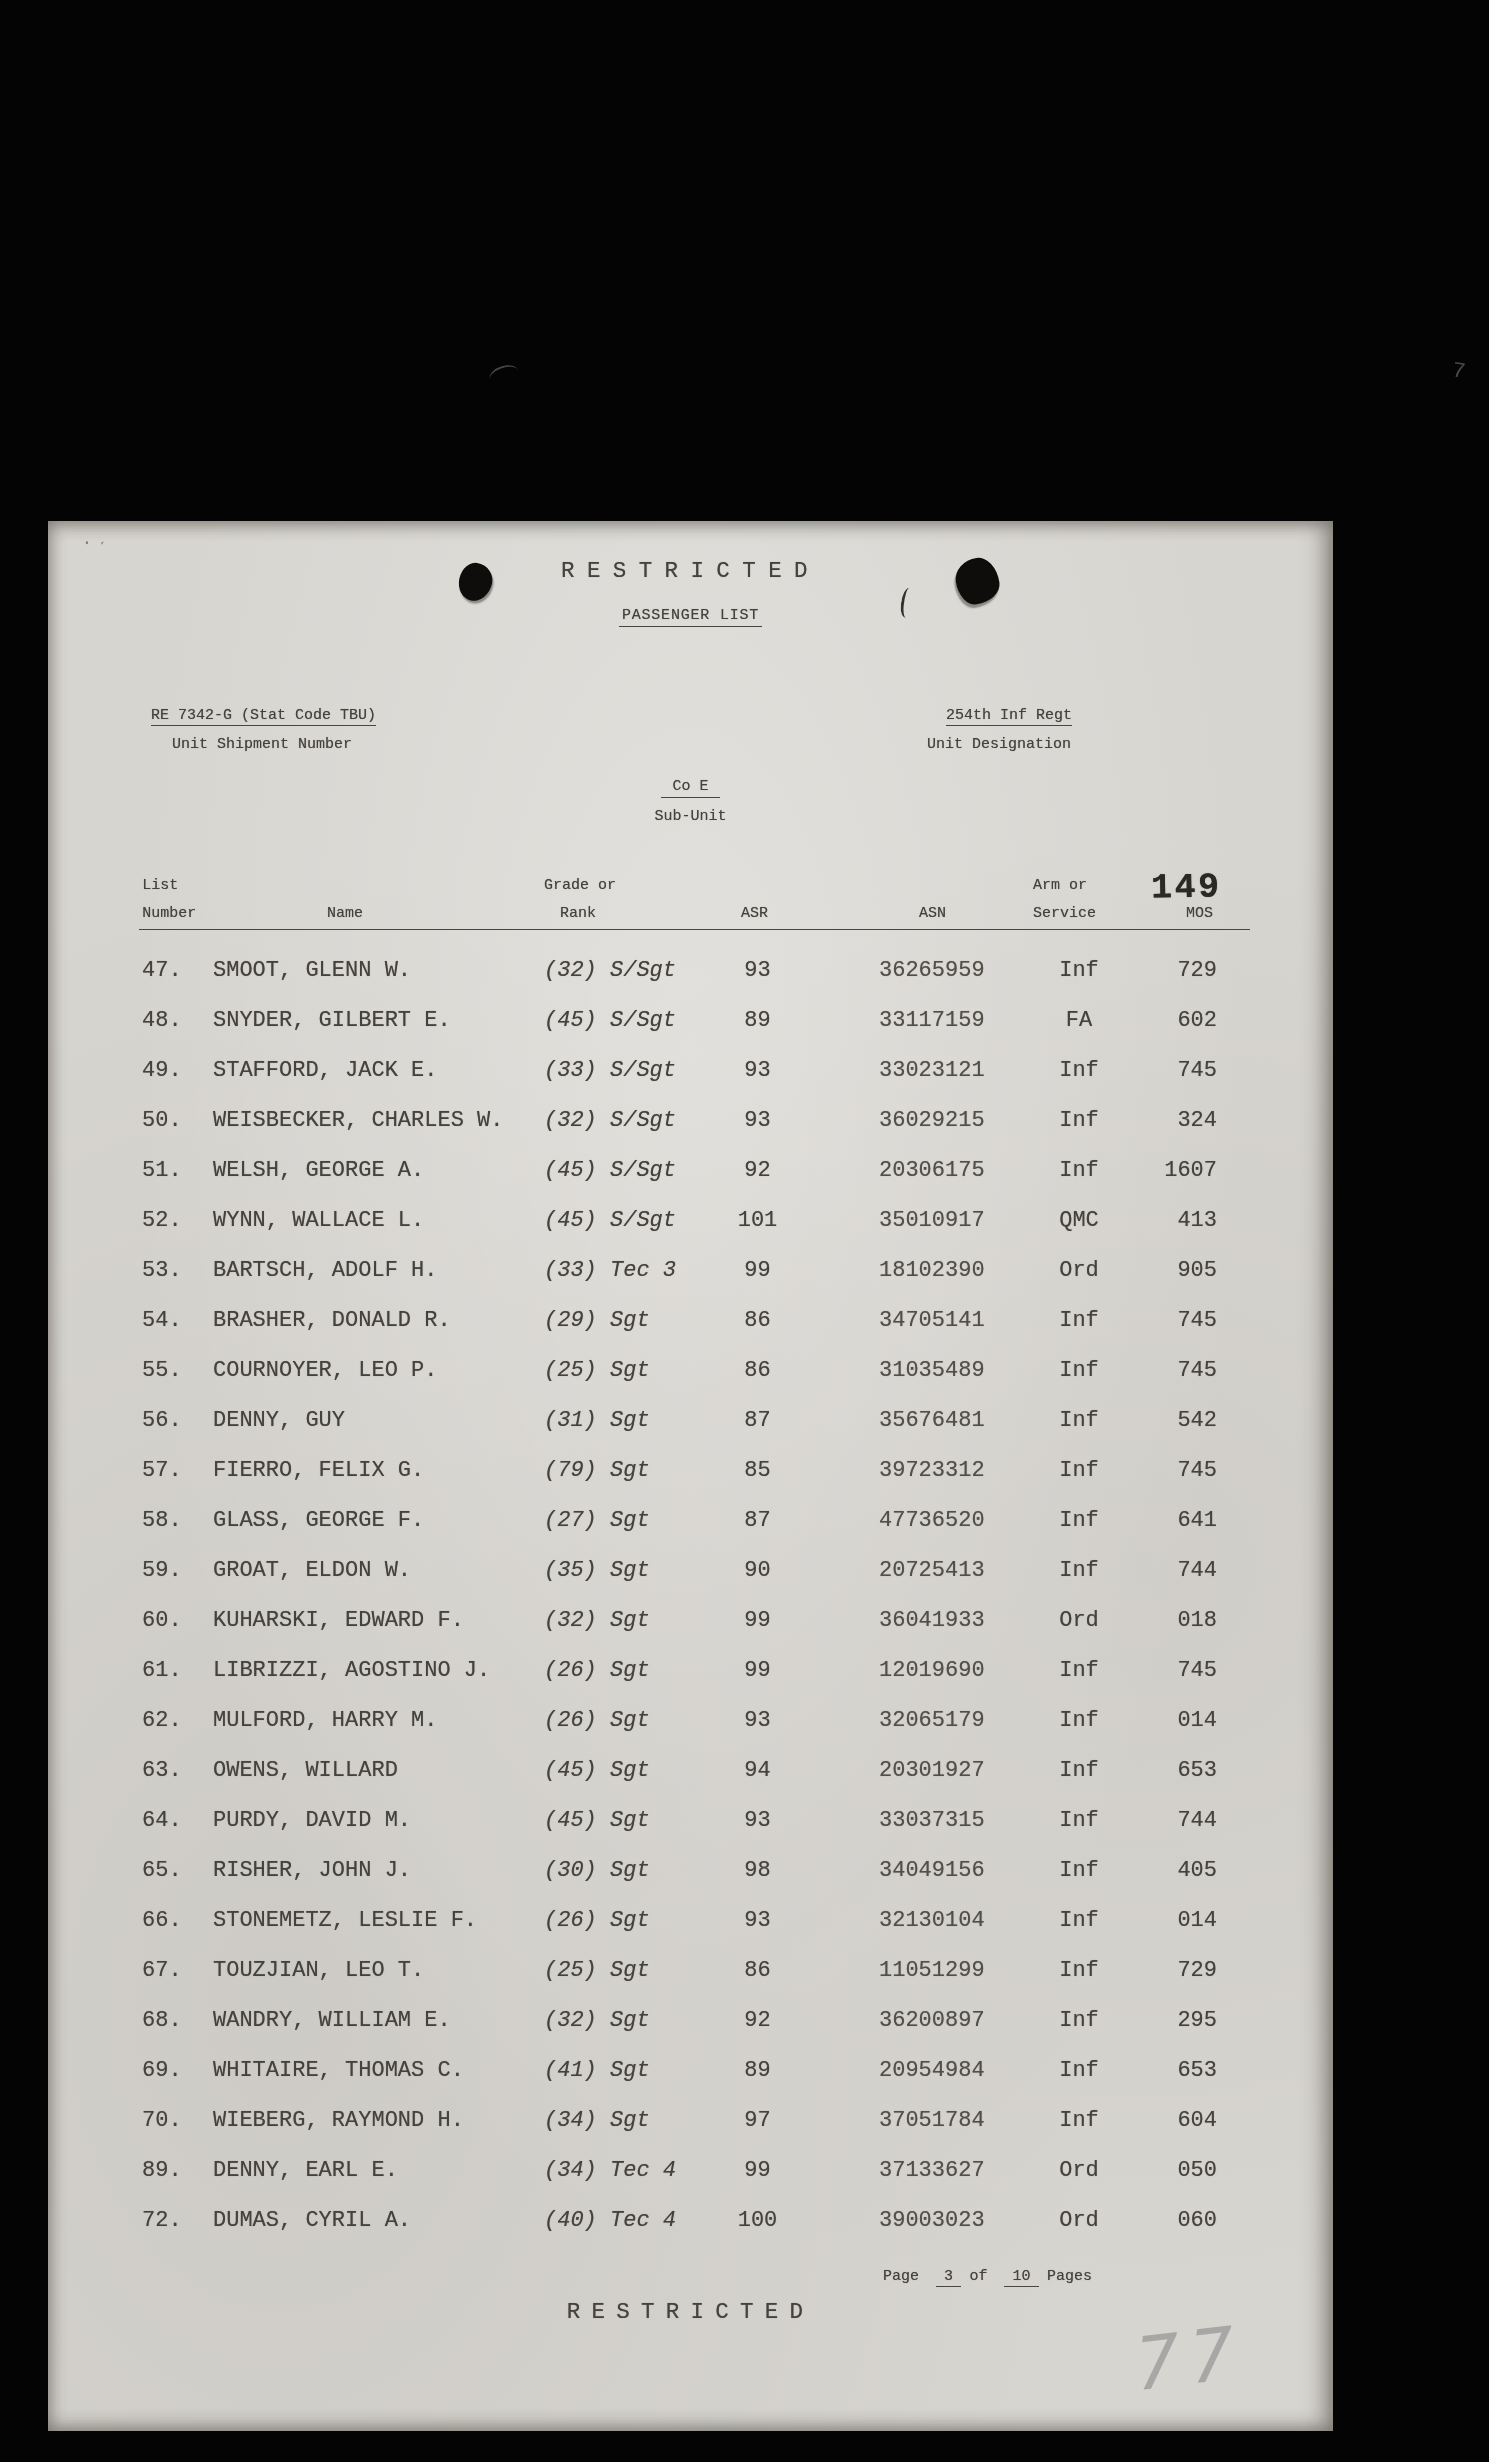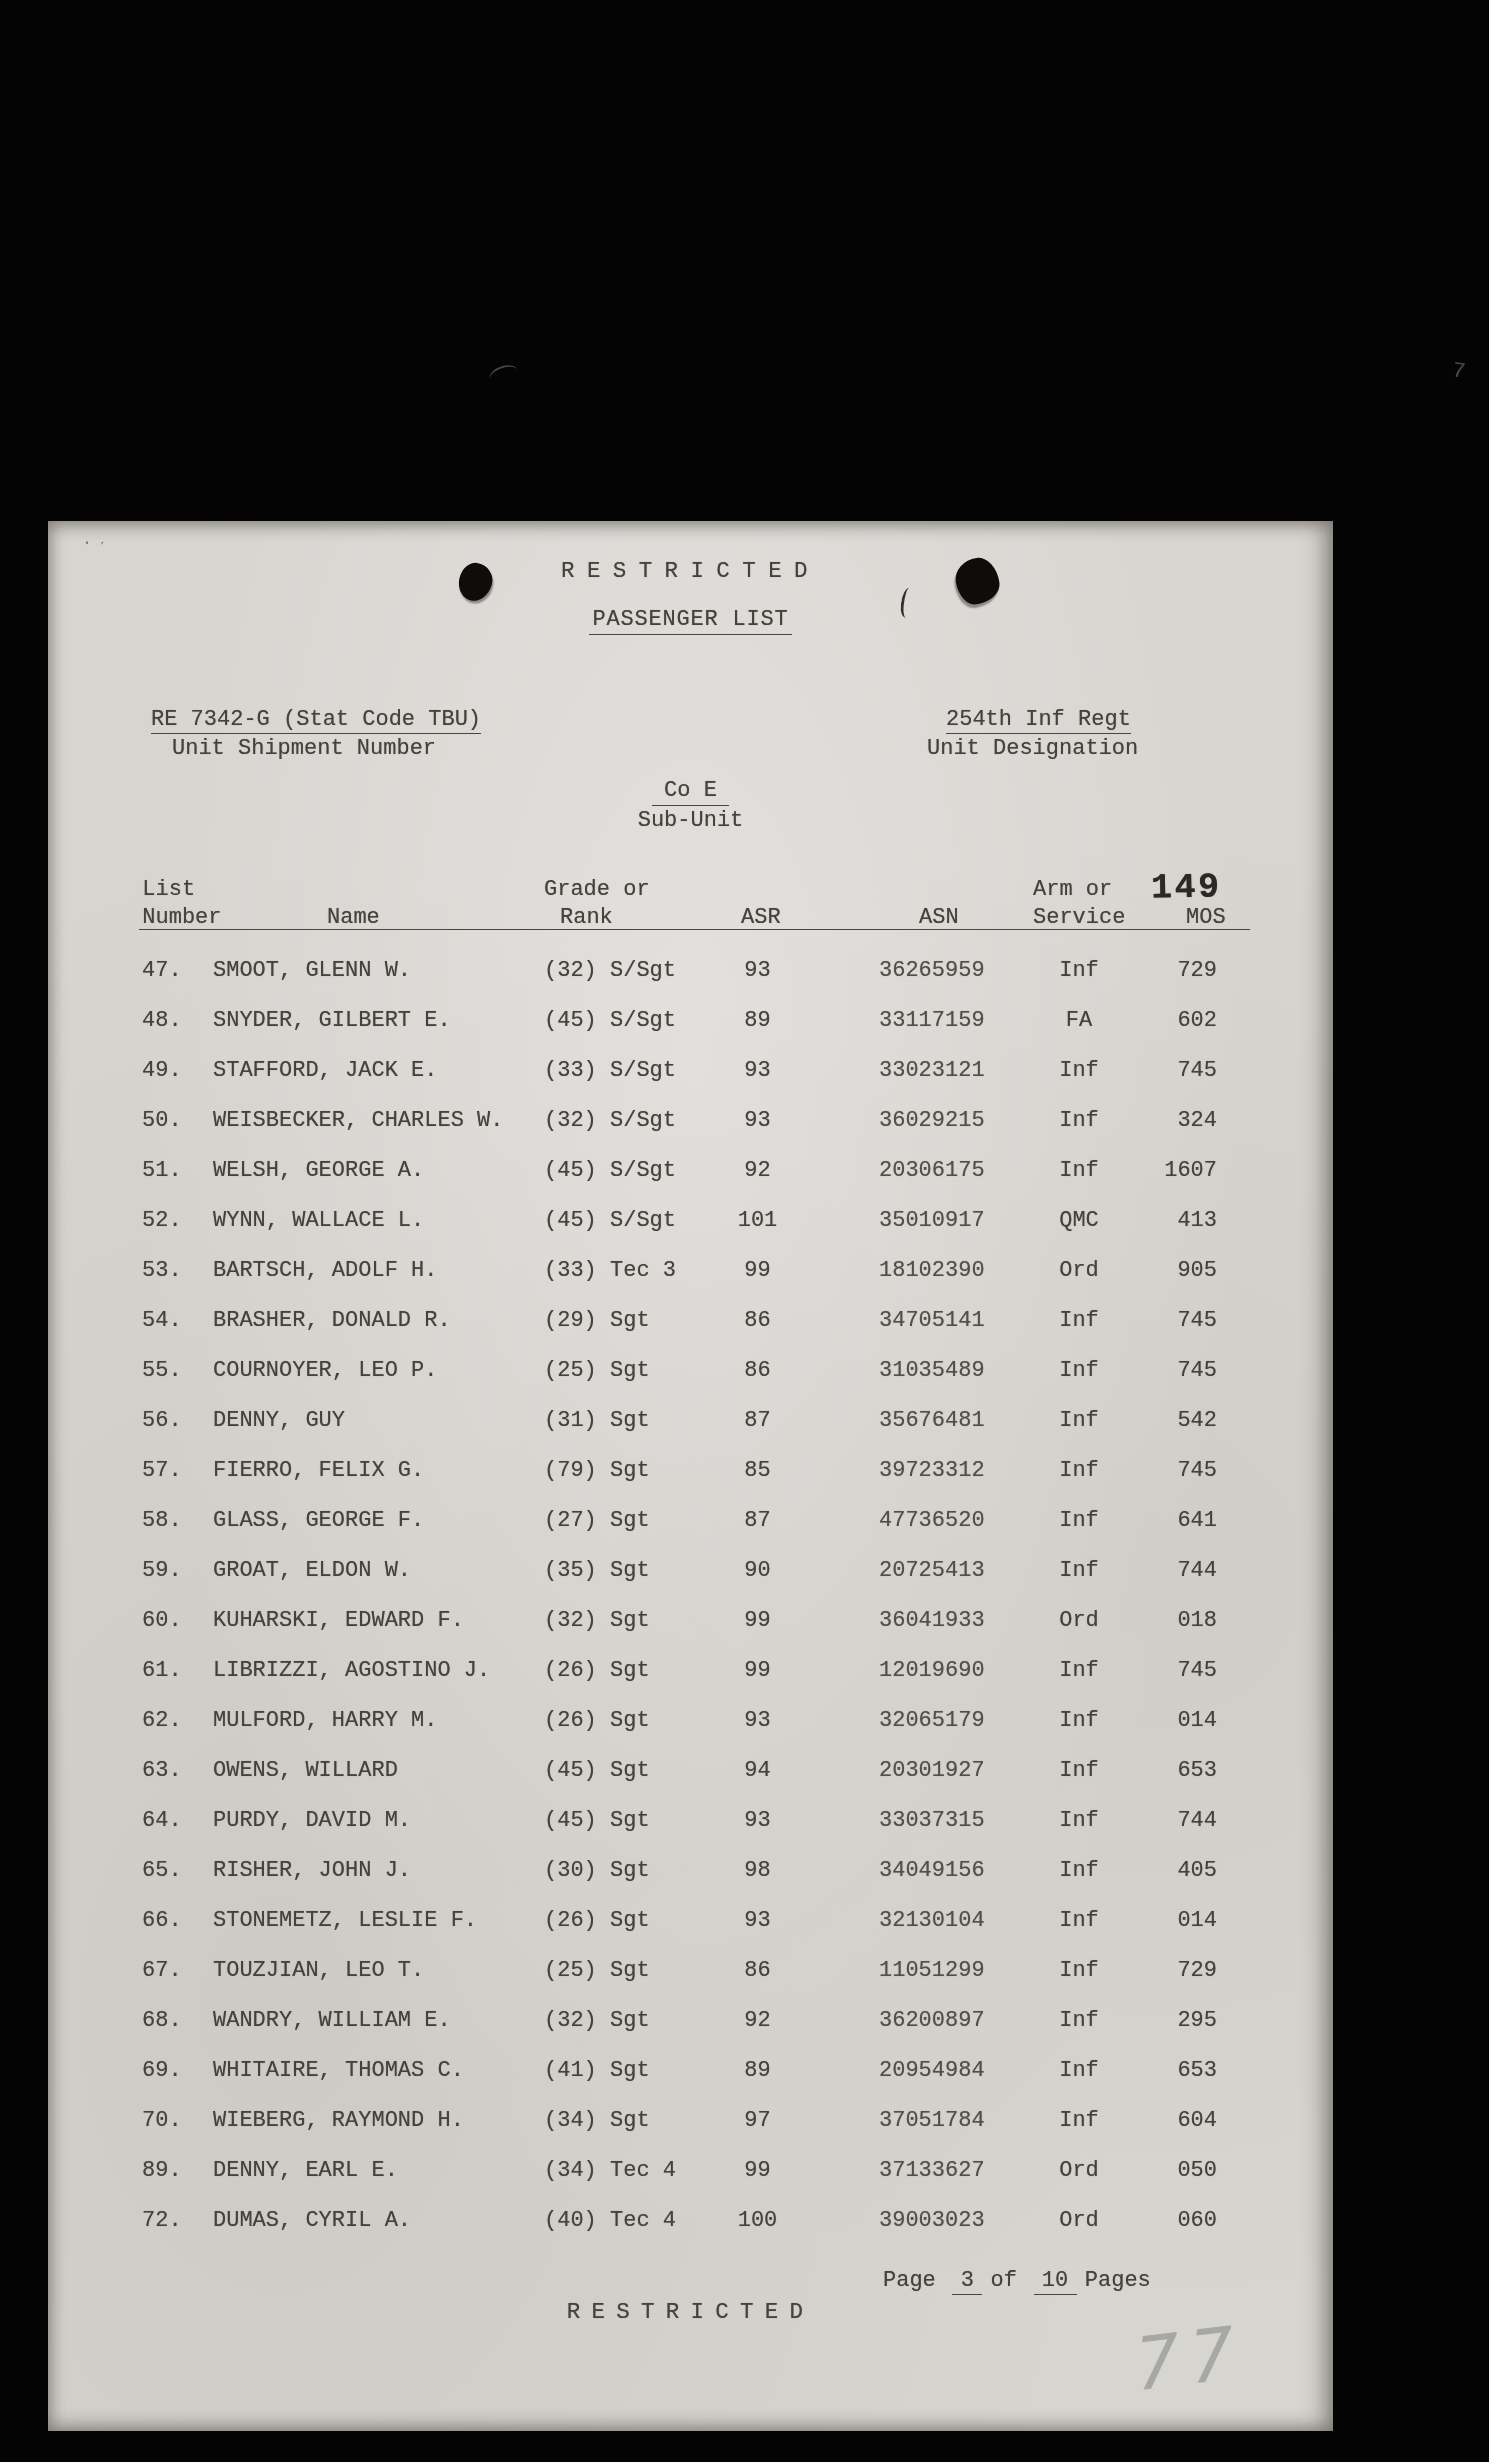--- a/index.html
+++ b/index.html
@@ -34,21 +34,21 @@
       radial-gradient(ellipse at 85% 55%, rgba(120,113,102,.08), transparent 50%);
     box-shadow:
       inset -11.7px 0 20px rgba(72,67,59,.38),
       inset 6.7px 0 13.4px rgba(72,67,59,.18),
       inset 0 6.7px 13.4px rgba(72,67,59,.20),
       inset 0 -6.7px 15px rgba(72,67,59,.22);
   }
   .page > * { position:absolute; }
 
   .txt {
-    color:#45423c; font-size:22px; white-space:nowrap;
+    color:#45423c; font-size:15px; white-space:nowrap;
     text-shadow:0 0 0.8px rgba(64,60,54,.55);
   }
   .center { left:0; width:100%; text-align:center; }
   .u { border-bottom:1.7px solid #4a463f; padding-bottom:0.8px; }
   .blank {
     display:inline-block; border-bottom:1.7px solid #4a463f;
     height:20px; vertical-align:baseline;
   }
 
   .classification { top:37px; font-size:22.5px; letter-spacing:.55em; }
@@ -98,21 +98,21 @@
   
   .rows { top:432px; left:0; width:100%; }
   .rows { position:absolute; }
   .row { position:relative; height:50px; }
   .cell {
     position:absolute; top:5px; color:#45423c; font-size:22px;
     white-space:nowrap; text-shadow:0 0 0.8px rgba(64,60,54,.5);
   }
   .c-num     { left:94px; }
   .c-name    { left:165px; }
-  .c-grade   { left:496px; }
+  .c-grade   { left:496px;font-style:italic; }
   .c-asr     { left:676px; width:67px; text-align:center; }
   .c-asn     { left:831px; color:#534f48; }
   .c-service { left:985px; width:92px; text-align:center; }
   .c-mos     { left:1077px; width:92px; text-align:right; }
 
   
   .footer-line { top:1747px; left:835px; }
   .footer-line .u { padding:0 8.3px 0.8px; margin:0 8.3px; }
   .footer-line .gap { margin-right:8.3px; }
 

